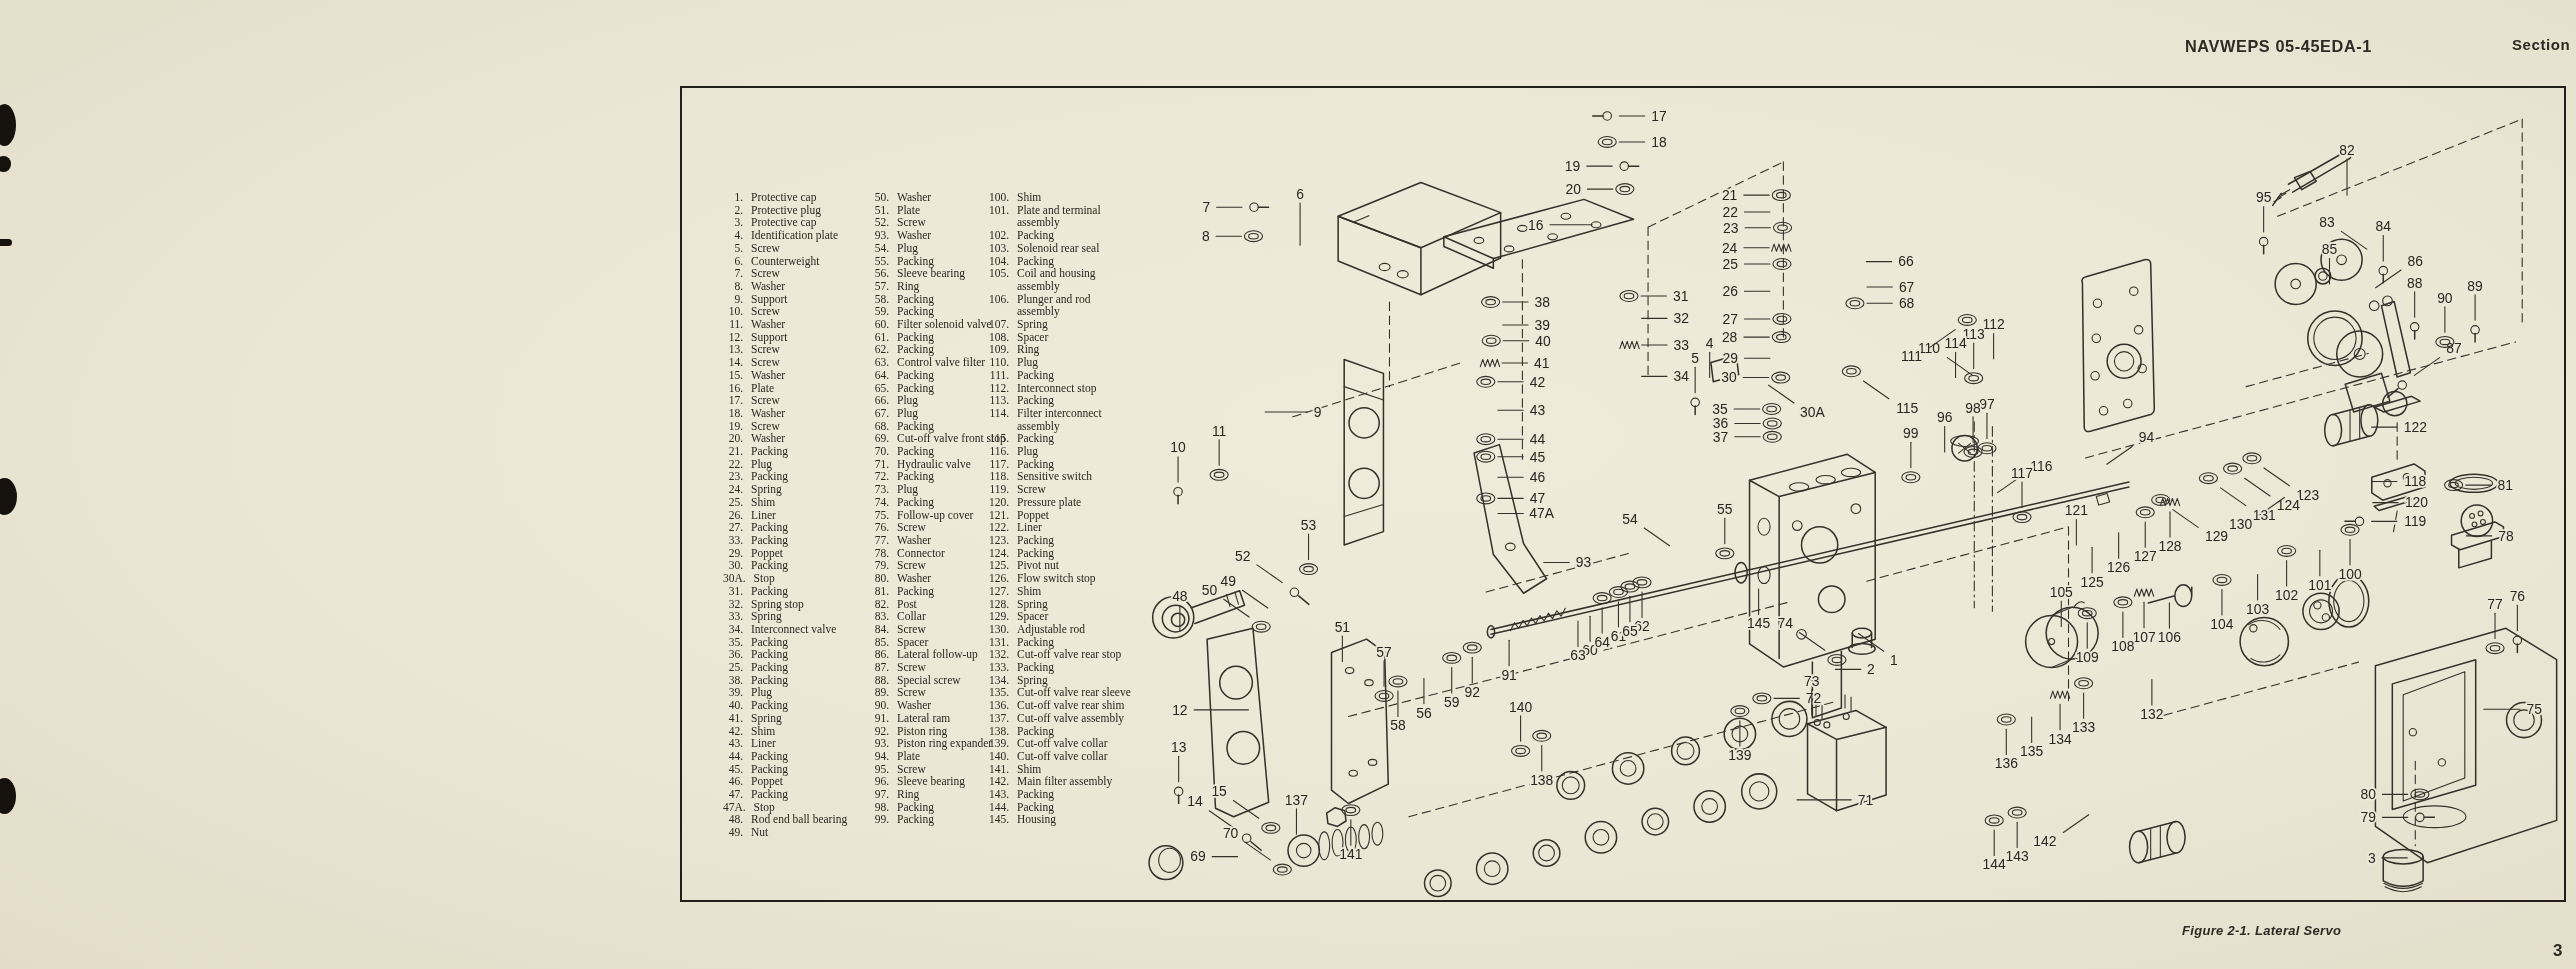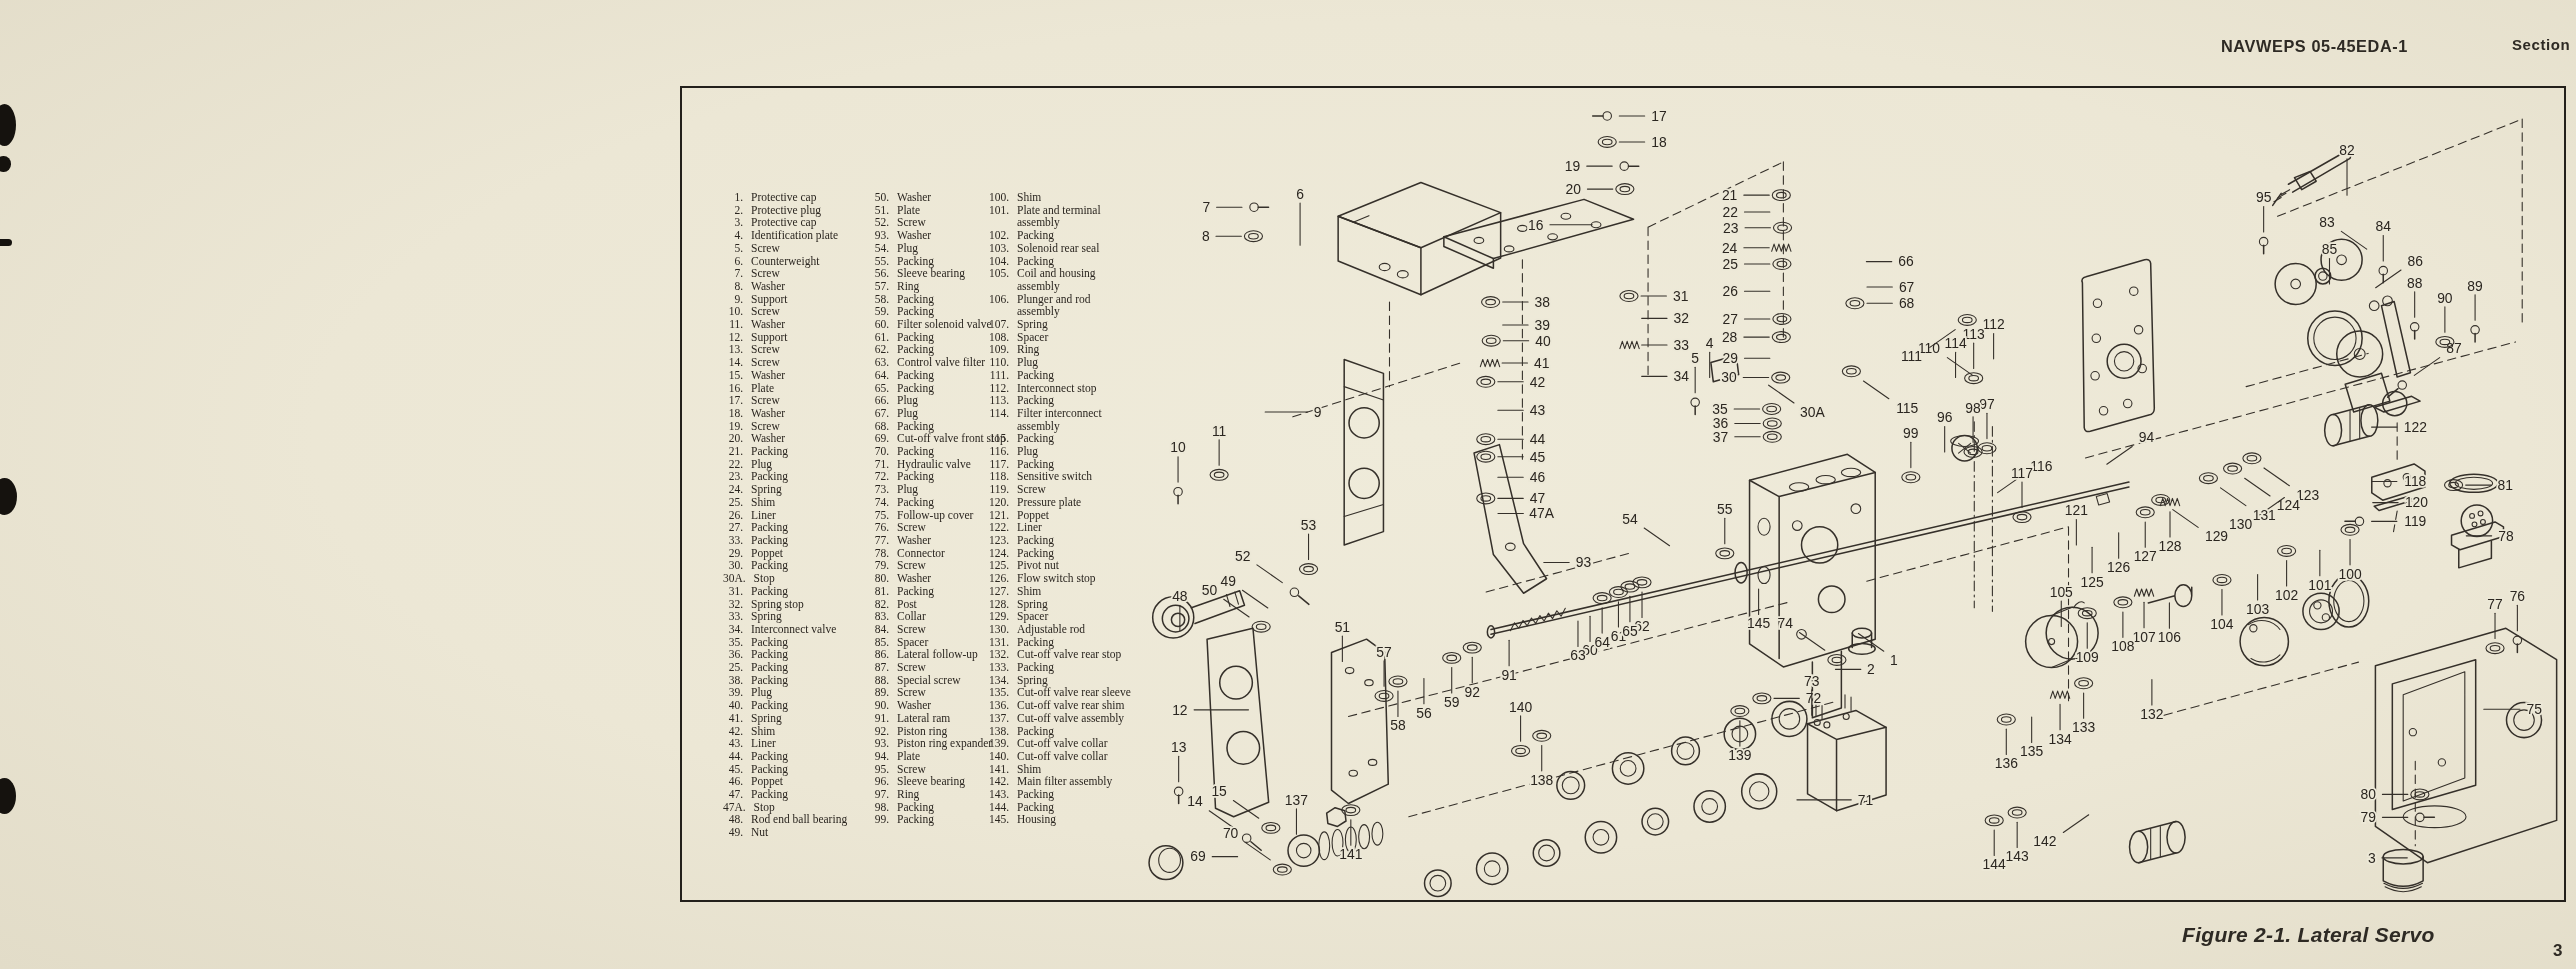--- a/index.html
+++ b/index.html
@@ -1,23 +1,23 @@
 <!DOCTYPE html>
 <html style="font-size:9.7px"><head>
 <meta charset="utf-8">
 <style>
   html,body{margin:0;padding:0;background:#d8d3c2;}
   .page{position:relative;width:2576px;height:969px;overflow:hidden;
     background:radial-gradient(ellipse at 55% 45%, #efebda 0%, #ece7d5 55%, #e2dcc8 100%);
     font-family:"Liberation Serif", serif;color:#2b2620;}
   .hdr{position:absolute;font-family:"Liberation Sans", sans-serif;font-weight:bold;
     color:#2e2a24;letter-spacing:0.6px;white-space:nowrap;}
-  #header-left{left:2185px;top:37px;font-size:16.3px;margin-left:36px;}
+  #header-left{left:2185px;top:37px;font-size:16.3px;}
   #header-right{left:2512px;top:36px;font-size:15px;}
-  #caption{left:2182px;top:923px;font-size:21px;font-style:italic;letter-spacing:0.3px;}
+  #caption{left:2182px;top:923px;font-size:13px;font-style:italic;letter-spacing:0.3px;}
   #page-number{left:2553px;top:941px;font-size:17px;}
   .figure-frame{position:absolute;left:680px;top:86px;width:1886px;height:816px;
     border:2.4px solid #23201b;box-sizing:border-box;}
   .parts-list{position:absolute;left:723px;top:191px;width:483px;font-size:11.5px;line-height:12.7px;}
   .plcol{position:absolute;top:0;}
   .plcol.c1{left:0;width:138px;}
   .plcol.c2{left:146px;width:143px;}
   .plcol.c3{left:260px;width:169px;}
   .plrow{display:flex;align-items:flex-start;}
   .plnum{flex:0 0 28px;text-align:right;padding-right:7.9px;box-sizing:border-box;white-space:nowrap;}

